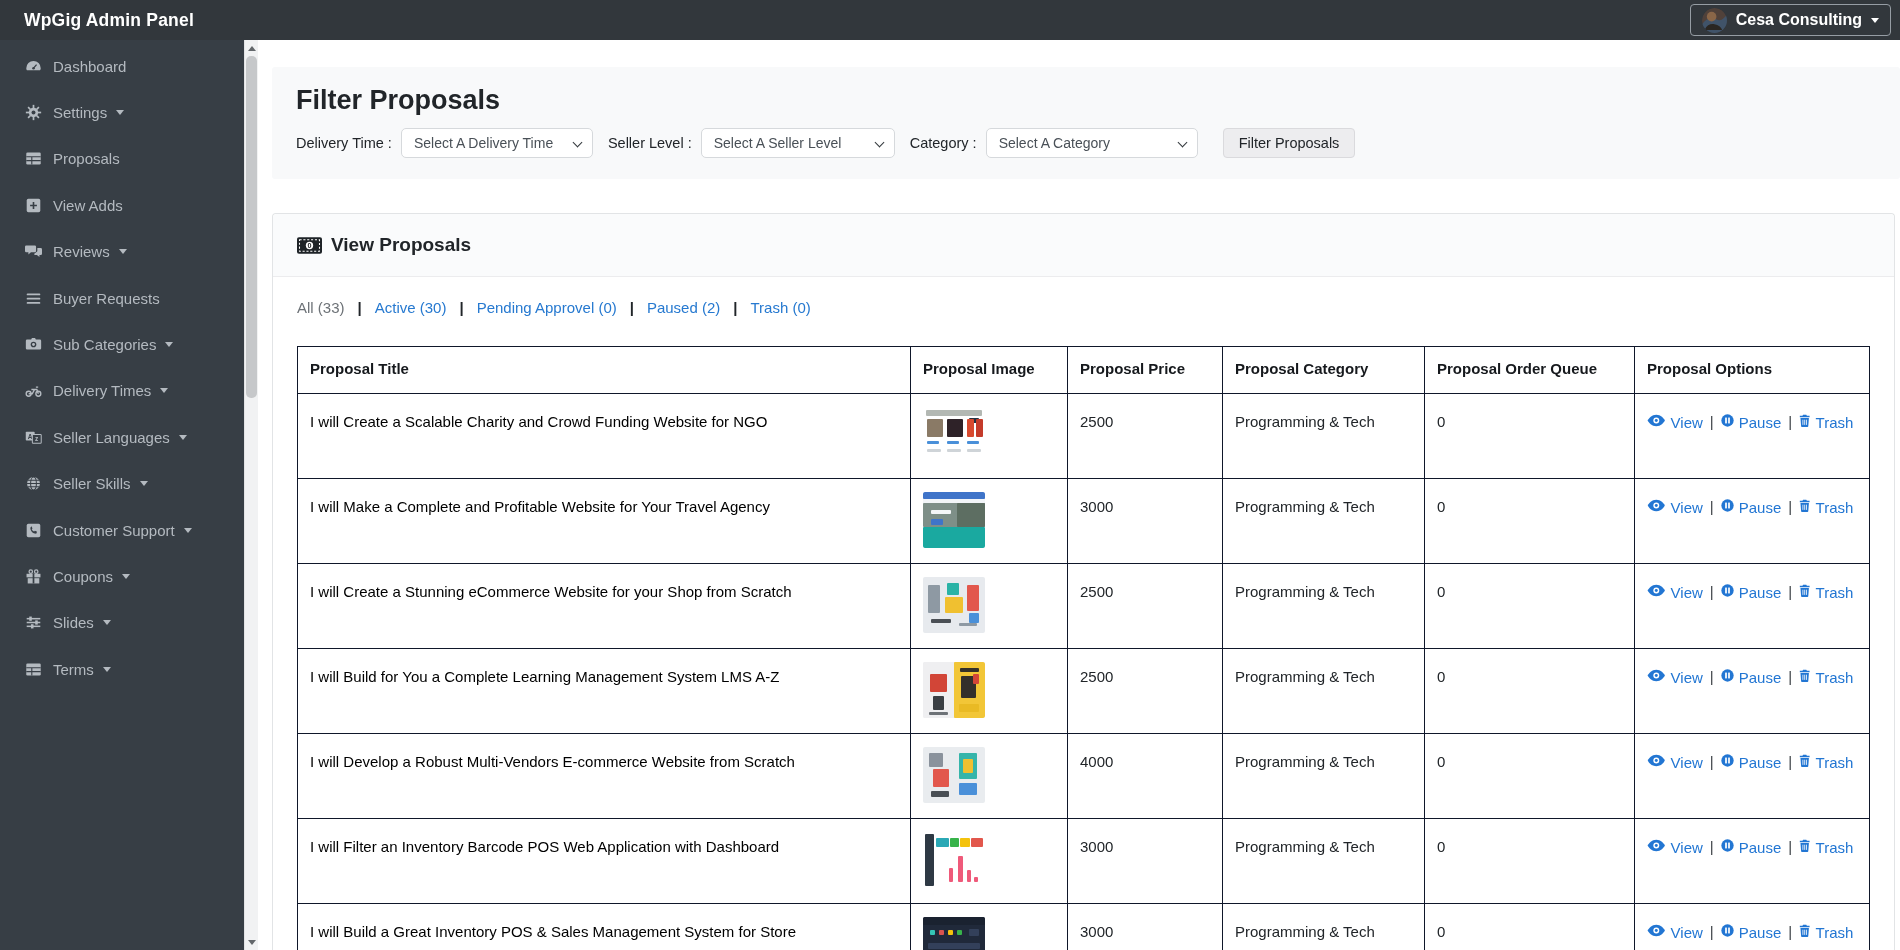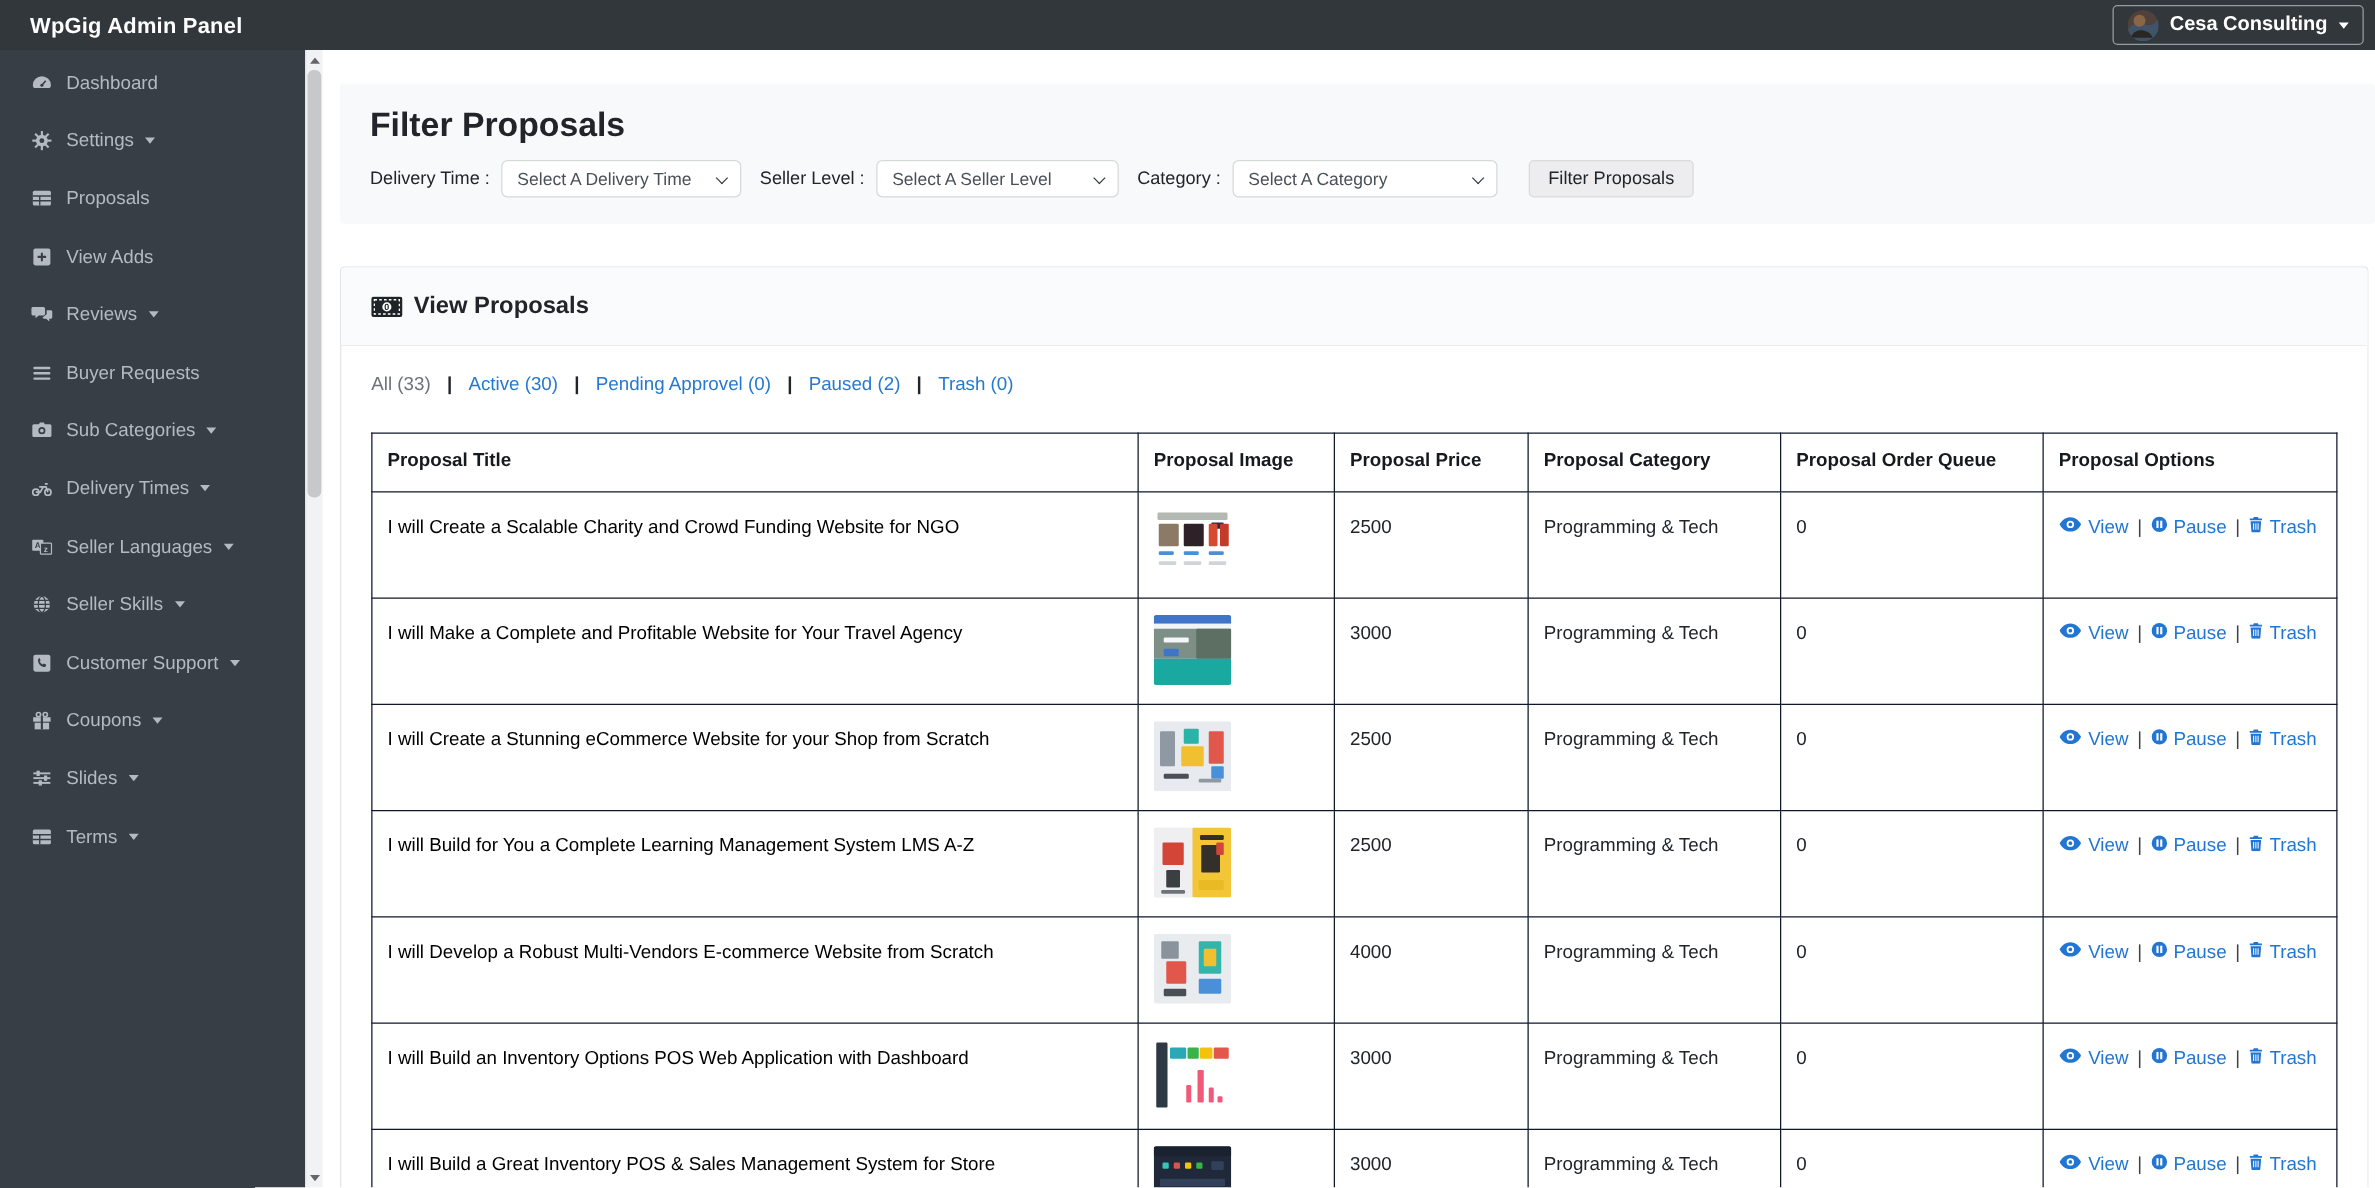--- a/index.html
+++ b/index.html
@@ -562,21 +562,21 @@
                     <svg viewBox="0 0 14 16">
                       <path fill="currentColor" d="M5 .8h4l.7 1.3H13V4H1V2.1h3.3z"></path>
                       <path fill="currentColor" d="M1.8 5h10.4l-.8 10.1a1 1 0 0 1-1 .9H3.6a1 1 0 0 1-1-.9z"></path>
                       <path stroke="#fff" stroke-width="1" d="M4.8 7v6.4M7 7v6.4M9.2 7v6.4" fill="none"></path>
                     </svg>
                   </span>
                   <span>Trash</span>
                 </a></td>
             </tr>
             <tr>
-              <td><a class="title-link">I will Build an Inventory Options POS Web Application with Dashboard</a></td>
+              <td><a class="title-link">I will Filter an Inventory Barcode POS Web Application with Dashboard</a></td>
               <td class="img-cell"><span><svg viewBox="0 0 62 56" width="62" height="56" class="thumb-svg">
                     <rect width="62" height="56" fill="#ffffff"></rect>
                     <rect x="2" y="2" width="9" height="52" fill="#2e3944" rx="1"></rect>
                     <rect x="13" y="6" width="13" height="9" fill="#2aa8b5" rx="1"></rect>
                     <rect x="27" y="6" width="9" height="9" fill="#37b34a" rx="1"></rect>
                     <rect x="37" y="6" width="10" height="9" fill="#f4c20d" rx="1"></rect>
                     <rect x="48" y="6" width="12" height="9" fill="#e2574c" rx="1"></rect>
                     <rect x="26" y="36" width="4" height="14" fill="#ef5a7a" rx="1"></rect>
                     <rect x="35" y="24" width="5" height="26" fill="#ef5a7a" rx="1"></rect>
                     <rect x="44" y="38" width="4" height="12" fill="#ef5a7a" rx="1"></rect>

